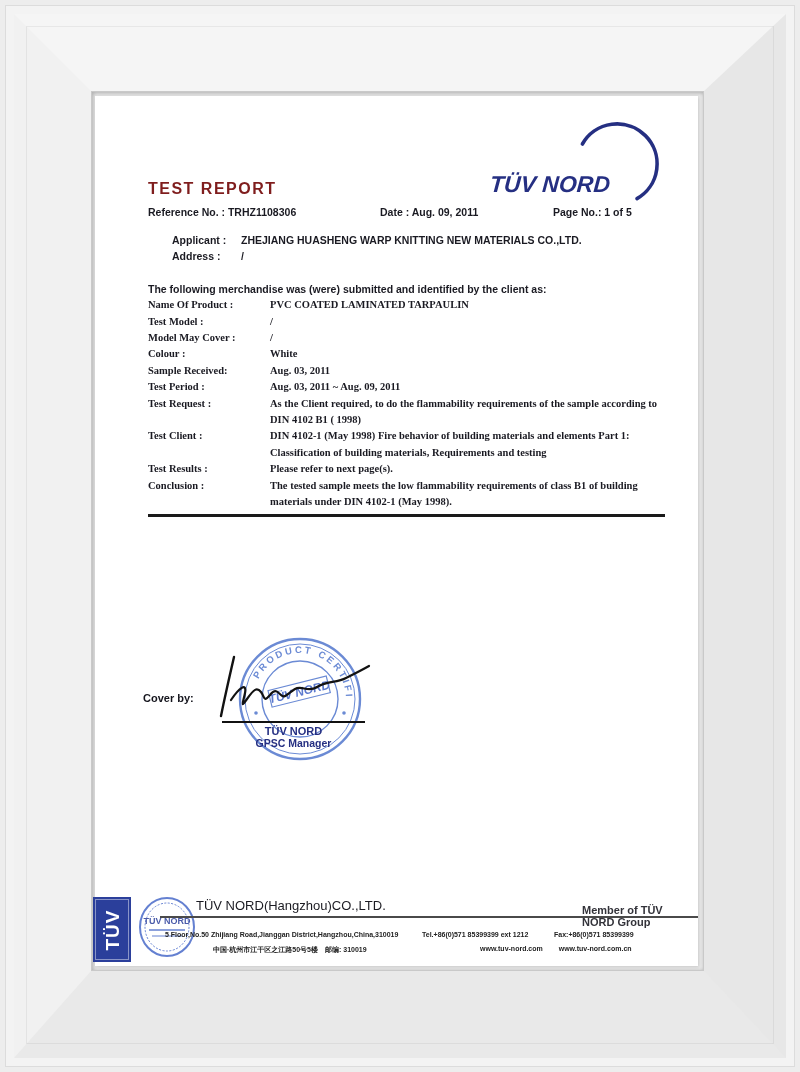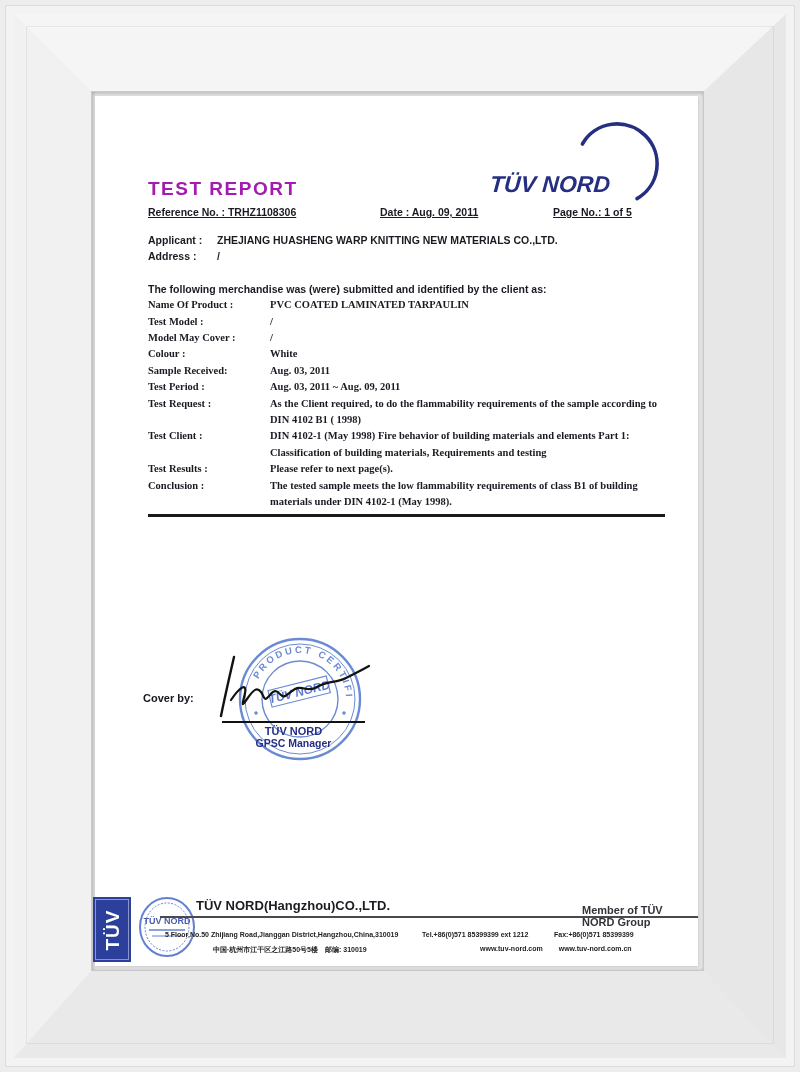--- a/index.html
+++ b/index.html
@@ -18,28 +18,28 @@
        box-shadow:0 0 0 1px #c9c9c9, inset 1px 1px 4px rgba(0,0,0,0.28);}
   .paper{position:absolute;left:95px;top:96px;width:603px;height:870px;background:#ffffff;
          box-shadow:1px 1px 3px rgba(0,0,0,0.15);}
   
   .logo{position:absolute;right:28px;top:20px;width:180px;height:100px;}
   .logo-arc{position:absolute;right:5px;top:0;}
   .logo-text{position:absolute;left:0;bottom:18px;color:#252f82;font-weight:bold;
              font-style:italic;font-size:23px;letter-spacing:0px;transform:skewX(-4deg);}
   
   .doc{color:#1a1a22;font-weight:bold;font-size:10.5px;line-height:16.4px;}
-  .title{position:absolute;left:53px;top:82px;font-size:19px;font-weight:bold;
-         letter-spacing:1.5px;color:#a21caf;line-height:22px;}
+  .title{position:absolute;left:53px;top:82px;font-size:16px;font-weight:bold;
+         letter-spacing:1.5px;color:#7f1d1d;line-height:22px;}
   .refrow{position:absolute;left:0;top:108px;width:100%;height:16px;}
-  .refrow span{position:absolute;white-space:nowrap;text-decoration:underline;}
+  .refrow span{position:absolute;white-space:nowrap;}
   .ref-no{left:53px;} .ref-date{left:285px;} .ref-page{left:458px;}
   .doc-body{position:absolute;left:53px;top:136px;width:520px;}
   .kvrow{display:flex;}
-  .kvrow .k{flex:0 0 69px;}
+  .kvrow .k{flex:0 0 69px;margin-left:24px;}
   .kvrow .v{flex:1;}
   .intro{margin-top:16px;}
   .details{margin-top:0px;font-family:Liberation Serif, serif;}
   .drow{display:flex;}
   .drow .k{flex:0 0 122px;}
   .drow .v{flex:1;max-width:398px;}
   .endrule{margin-top:3px;width:517px;height:3px;background:#1a1a1a;}
   
   .issued-label{position:absolute;left:48px;top:596px;font-size:11px;font-weight:bold;color:#15151d;}
   .stamp{position:absolute;left:141px;top:539px;width:128px;height:128px;opacity:0.9;}
@@ -48,21 +48,21 @@
   .signer{position:absolute;left:127px;top:629px;width:143px;text-align:center;color:#252f82;}
   .signer .org{font-size:11px;font-weight:bold;line-height:12px;}
   .signer .role{font-size:10.5px;font-weight:bold;line-height:12px;}
   
   .tuv-box{position:absolute;left:-2px;top:801px;width:38px;height:65px;background:#2b3f9b;
            box-shadow:inset 0 0 0 2px #2b3f9b, inset 0 0 0 3px rgba(255,255,255,.45);
            display:flex;align-items:center;justify-content:center;}
   .tuv-box span{transform:rotate(-90deg);color:#fff;font-weight:bold;font-size:19px;
                 letter-spacing:1px;}
   .footer-stamp{position:absolute;left:42px;top:799px;opacity:0.85;}
-  .company{position:absolute;left:101px;top:802px;font-size:13px;font-weight:bold;color:#1b1b22;}
+  .company{position:absolute;left:101px;top:802px;font-size:13px;font-weight:normal;color:#1b1b22;}
   .member{position:absolute;left:487px;top:808px;font-size:11px;color:#33333a;font-weight:bold;}
   .footrule{position:absolute;left:65px;top:820px;width:538px;height:2px;background:#4a4a4a;}
   .fline{position:absolute;font-size:7px;color:#222;white-space:nowrap;font-weight:bold;}
   .addr-en{left:70px;top:835px;}
   .tel{left:327px;top:835px;}
   .fax{left:459px;top:835px;}
   .addr-cn{left:118px;top:849px;}
   .webs{left:385px;top:849px;}
   .webs span{margin-right:14px;}
 </style>

